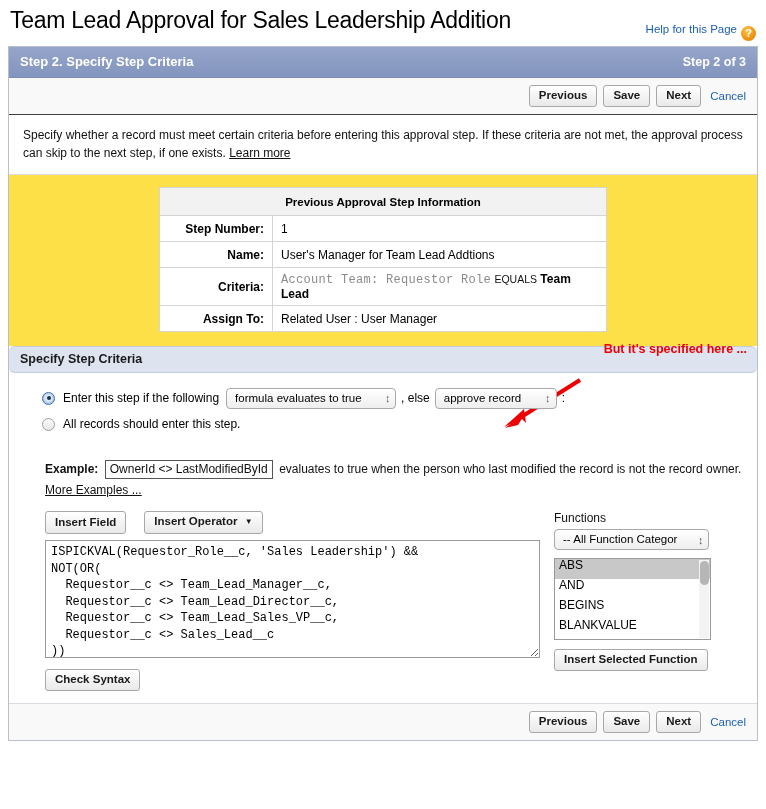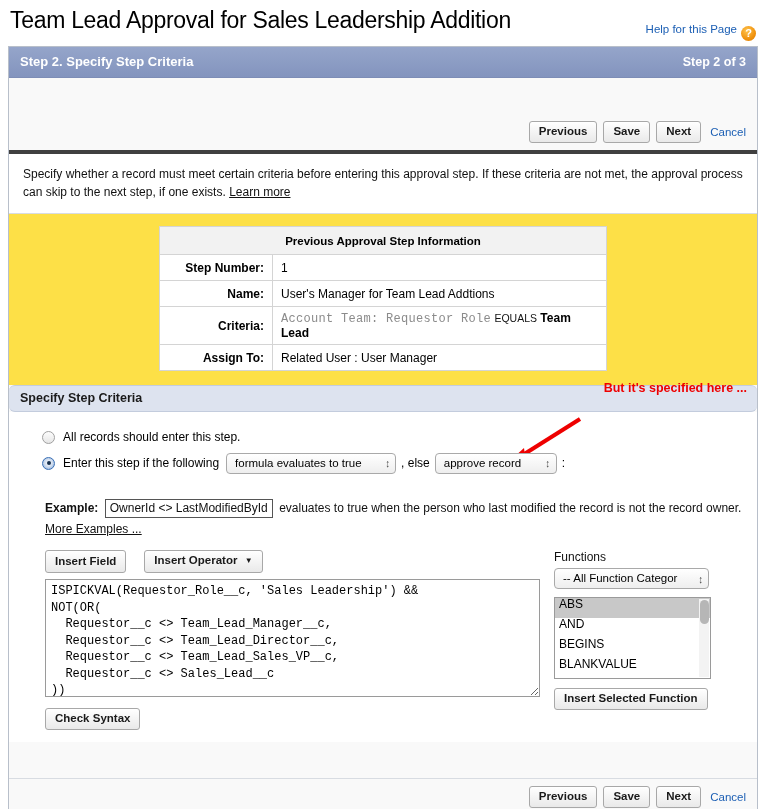--- a/index.html
+++ b/index.html
@@ -78,21 +78,20 @@
   }
   .panel-head .step-of { font-size: 12.5px; }
 
   .btn-row {
     padding: 7px 9px;
     display: flex;
     justify-content: flex-end;
     align-items: center;
     gap: 6px;
     background: #f9f9f9;
-    margin-top: 36px;
   }
   .btn-row.bottom { border-top: 1px solid #d8dce2; }
 
   .btn {
     font-family: "Liberation Sans", sans-serif;
     font-size: 11.5px;
     font-weight: bold;
     color: #1a1a1a;
     background: linear-gradient(#ffffff, #e9e9e9);
     border: 1px solid #a8a8a8;
@@ -105,21 +104,21 @@
   .cancel-link {
     font-size: 11.5px;
     color: #1c5fb4;
     text-decoration: none;
     margin-left: 3px;
     margin-right: 2px;
   }
 
   .intro {
     background: #ffffff;
-    border-top: 4px solid #404040;
+    border-top: 1px solid #404040;
     border-bottom: 1px solid #d8dce2;
     padding: 11px 14px 12px 14px;
     font-size: 12px;
     line-height: 18px;
     color: #111111;
   }
   .intro a {
     color: #111111;
     text-decoration: underline;
   }
@@ -420,32 +419,32 @@
   <div class="criteria-body">
 
     <div class="annot">But it's specified here ...</div>
     <svg class="arrow-svg" width="90" height="60" viewBox="0 0 90 60">
       <line x1="84" y1="5" x2="22" y2="44" stroke="#ee0000" stroke-width="4"></line>
       <polygon points="8,52 28,34 30,48 26,44" fill="#ee0000"></polygon>
       <polygon points="9,53 30,37 22,50" fill="#ee0000"></polygon>
     </svg>
 
     <div class="radio-line">
-      <span class="radio"></span>
-      <span>All records should enter this step.</span>
-    </div>
-
-    <div class="radio-line">
       <span class="radio on"></span>
       <span>Enter this step if the following</span>
       <span style="display:inline-block;width:7px"></span>
       <span class="sel w1">formula evaluates to true</span>
       <span class="mid-text">, else</span>
       <span class="sel w2">approve record</span>
       <span class="mid-text">:</span>
+    </div>
+
+    <div class="radio-line">
+      <span class="radio"></span>
+      <span>All records should enter this step.</span>
     </div>
 
     <div class="example">
       <b>Example:</b>
       <span class="ex-box">OwnerId &lt;&gt; LastModifiedById</span>
       <span>evaluates to true when the person who last modified the record is not the record owner.</span>
       <a href="#">More Examples ...</a>
     </div>
 
     <div class="editor">

